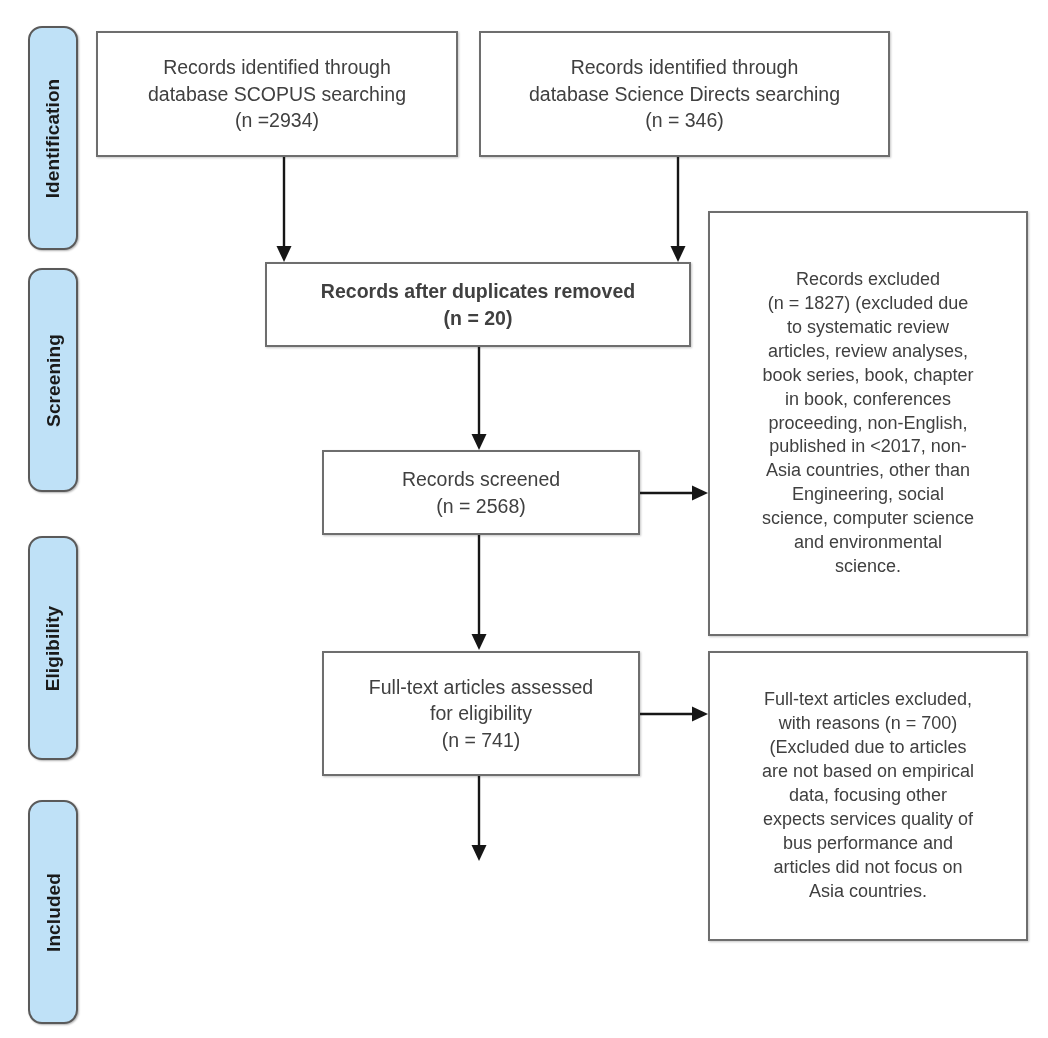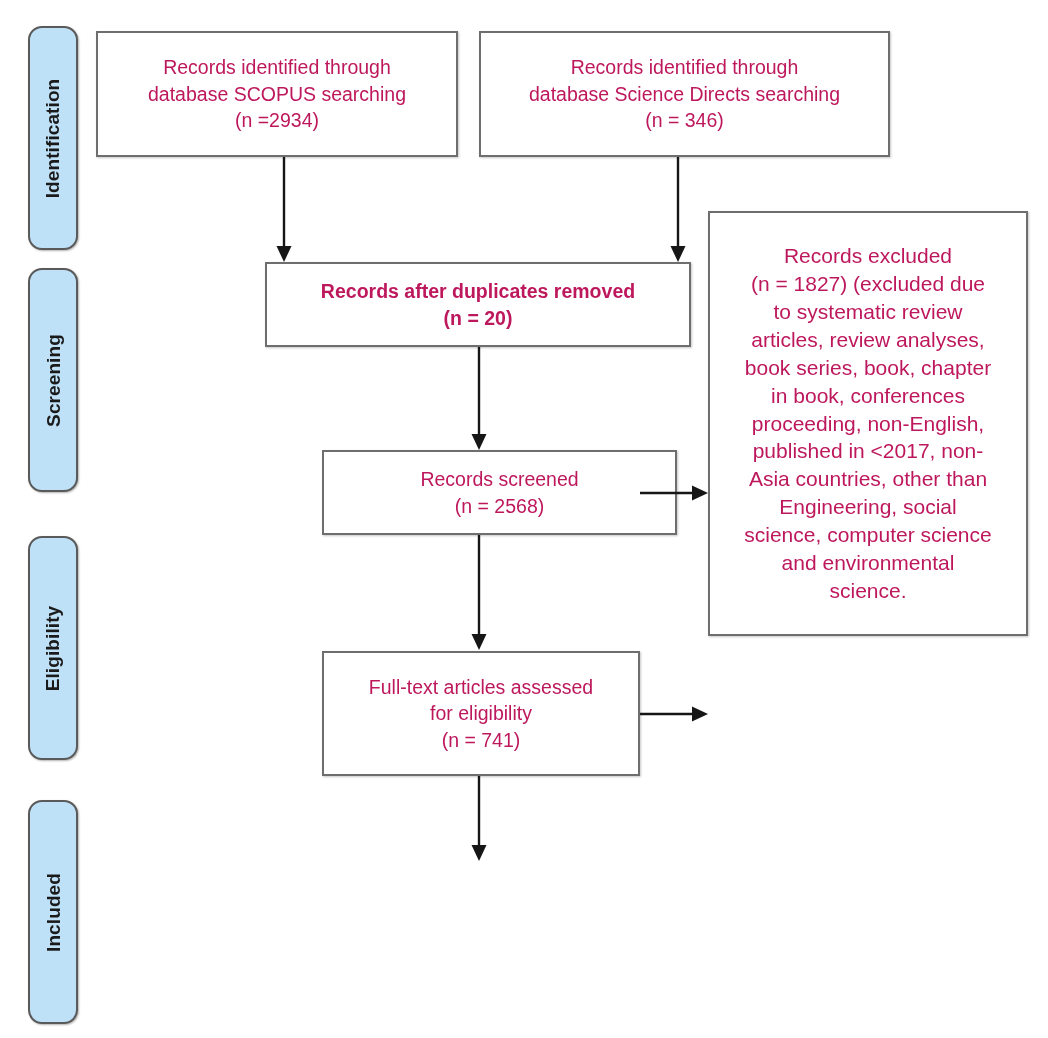--- a/index.html
+++ b/index.html
@@ -50,25 +50,25 @@
     box-shadow: 1px 1px 2px rgba(0,0,0,0.22);
     display: flex;
     align-items: center;
     justify-content: center;
     text-align: center;
     padding: 4px 8px;
   }
   .box .box-text {
     font-size: 19.5px;
     line-height: 1.36;
-    color: #be185d;
+    color: #404040;
     white-space: pre-line;
   }
   .box.dense .box-text {
-    font-size: 21px;
+    font-size: 18px;
     line-height: 1.33;
   }
 
   
   .connector {
     position: absolute;
     pointer-events: none;
   }
   .connector svg { display: block; overflow: visible; }
   .conn-line {
@@ -125,31 +125,42 @@
 in book, conferences
 proceeding, non-English,
 published in &lt;2017, non-
 Asia countries, other than
 Engineering, social
 science, computer science
 and environmental
 science.</span>
   </div>
 
-  <div class="box" style="left:322px; top:450px; width:355px; height:85px;">
+  <div class="box" style="left:322px; top:450px; width:318px; height:85px;">
     <span class="box-text">Records screened
 (n = 2568)</span>
   </div>
 
   <div class="box" style="left:322px; top:651px; width:318px; height:125px;">
     <span class="box-text">Full-text articles assessed
 for eligibility
 (n = 741)</span>
   </div>
 
+  <div class="box dense" style="left:708px; top:651px; width:320px; height:290px;">
+    <span class="box-text">Full-text articles excluded,
+with reasons (n = 700)
+(Excluded due to articles
+are not based on empirical
+data, focusing other
+expects services quality of
+bus performance and
+articles did not focus on
+Asia countries.</span>
+  </div>
 
 
   <div class="connector" style="left:271px; top:157px; width:26px; height:108px;">
     <svg width="26" height="108" viewBox="0 0 26 108">
       <line class="conn-line" x1="13" y1="0" x2="13" y2="95"></line>
       <polygon class="conn-head" points="13,105 5.5,89 20.5,89"></polygon>
     </svg>
   </div>
 
   <div class="connector" style="left:665px; top:157px; width:26px; height:108px;">

